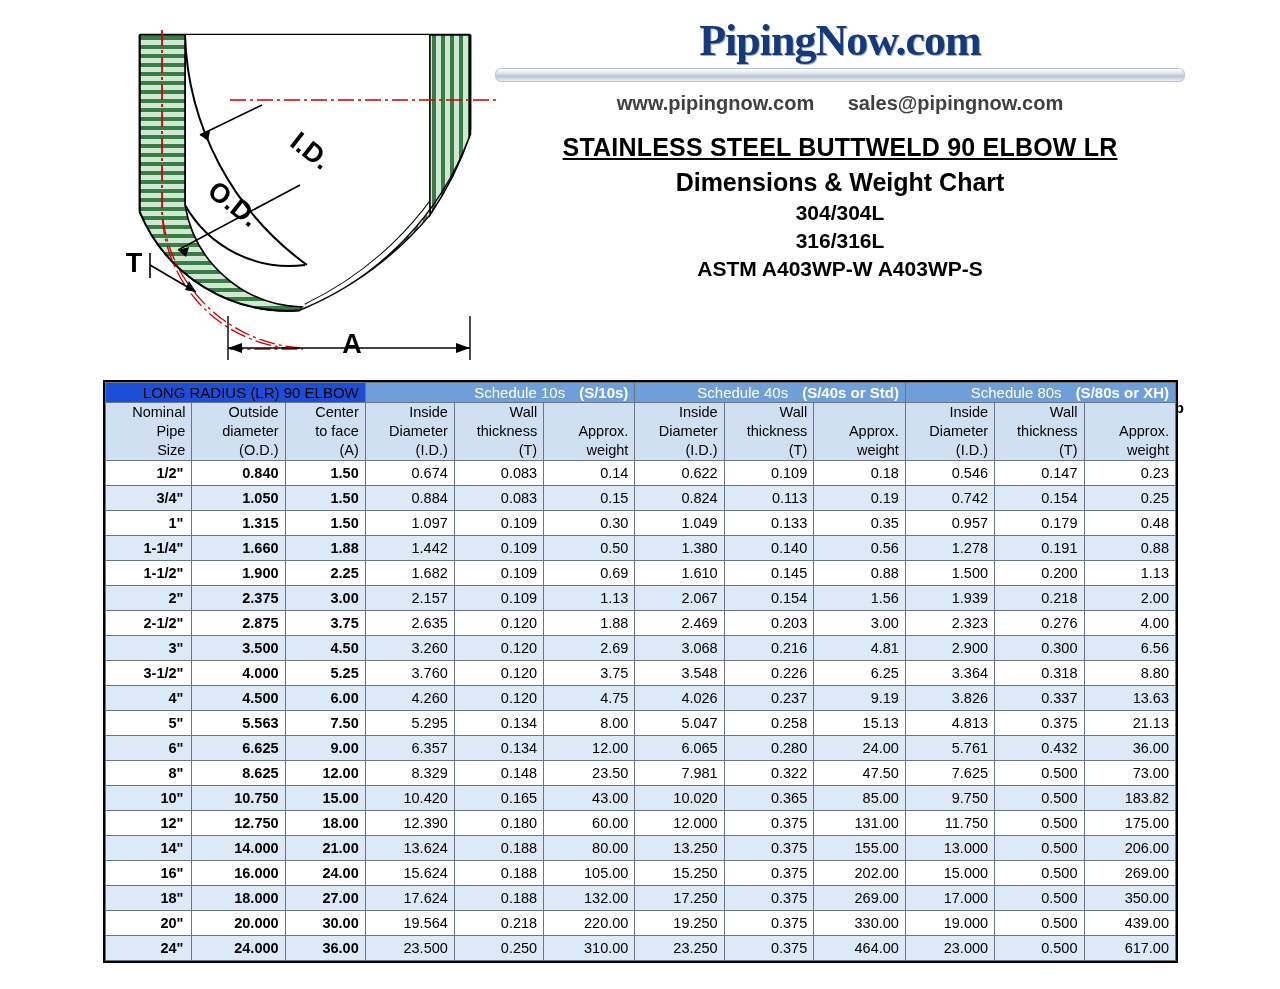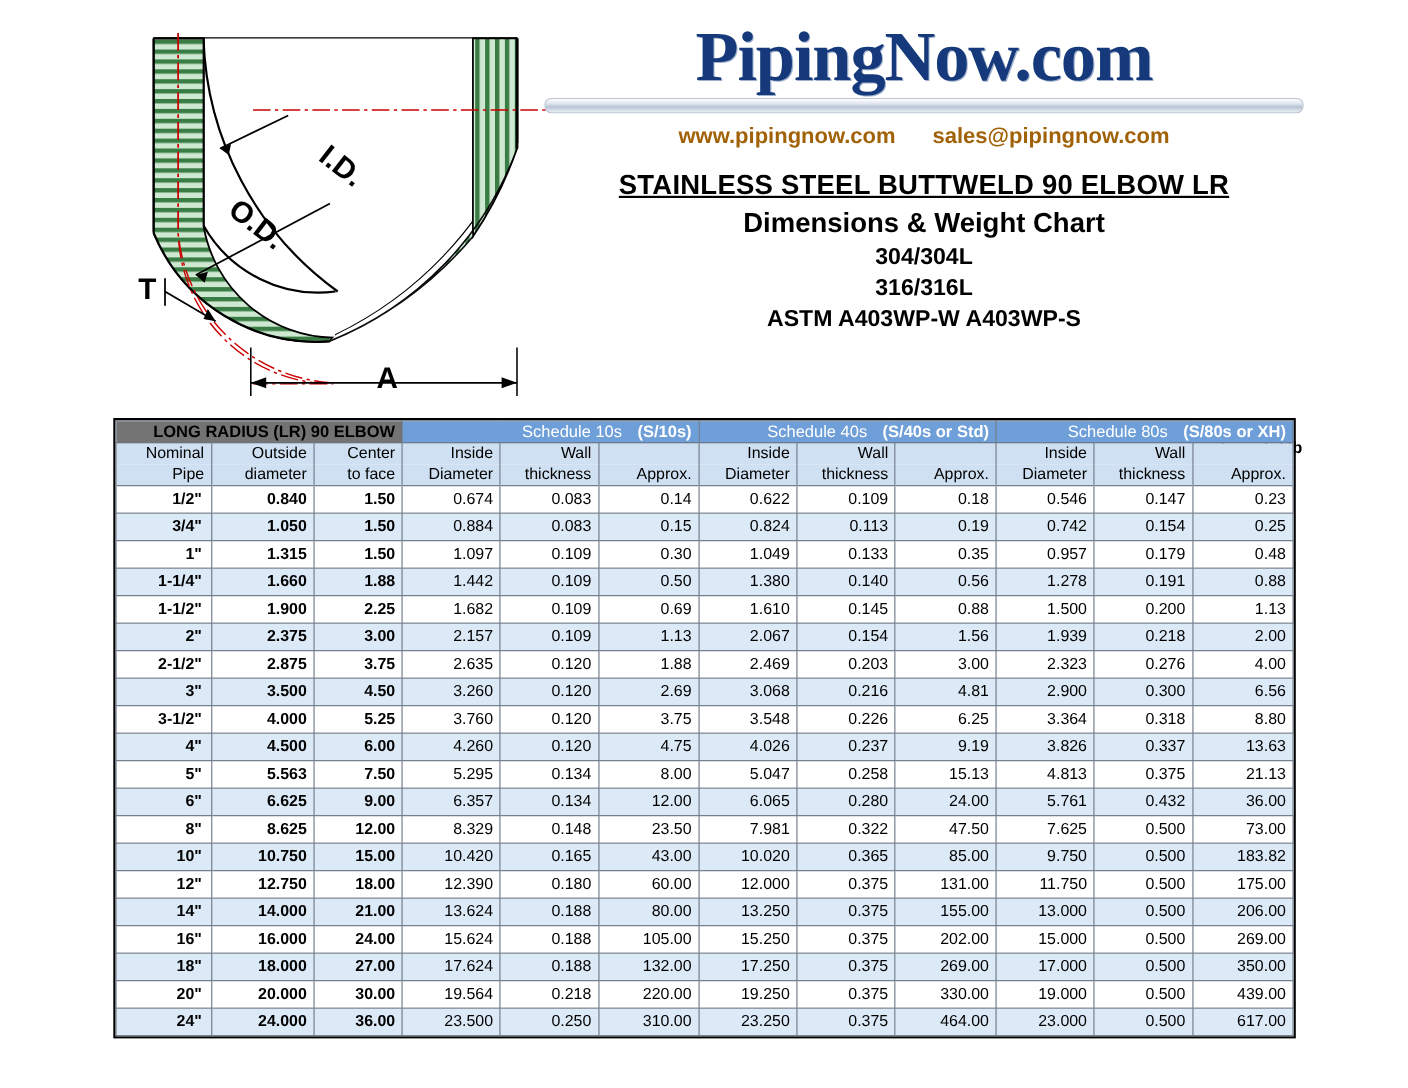--- a/index.html
+++ b/index.html
@@ -35,21 +35,21 @@
   
   .brandwrap {
     position: absolute;
     left: 495px;
     top: 18px;
     width: 690px;
   }
   .brand {
     font-family: "Liberation Serif", serif;
     font-weight: bold;
-    font-size: 64px;
+    font-size: 44px;
     line-height: 1.05;
     color: #15397a;
     letter-spacing: -1px;
     text-align: center;
     text-shadow: 1px 1px 0 #9fb0cd;
   }
   .rule {
     margin-top: 4px;
     height: 12px;
     border-radius: 6px;
@@ -57,21 +57,21 @@
     border: 1px solid #b9c3d2;
   }
   .links {
     margin-top: 10px;
     text-align: center;
     font-size: 20px;
     font-weight: bold;
     color: #1a3fa0;
   }
   .links a {
-    color: #a16207;
+    color: #404040;
     text-decoration: none;
     margin: 0 14px;
   }
   .titleblock {
     margin-top: 18px;
     text-align: center;
   }
   .title-1 {
     font-size: 25px;
     font-weight: bold;
@@ -122,23 +122,22 @@
   .grouphdr th {
     background: #6f9fd8;
     color: #ffffff;
     font-weight: bold;
     text-align: center;
     font-size: 15px;
     padding: 3px 4px;
     border: 1px solid #44618a;
   }
   .grouphdr th.first {
-    background: #737373;
+    background: #1d4ed8;
     color: #000;
-    font-weight: bold;
   }
   .grouphdr .sch { }
   .grouphdr .sub {
     font-weight: bold;
     padding-left: 14px;
   }
   
   .colhdr td {
     background: #cfe0f2;
     font-weight: bold;
@@ -324,20 +323,34 @@
         <td class="nb-top nb-bot">Diameter</td>
         <td class="nb-top nb-bot">thickness</td>
         <td class="nb-top nb-bot">Approx.</td>
         <td class="nb-top nb-bot">Diameter</td>
         <td class="nb-top nb-bot">thickness</td>
         <td class="nb-top nb-bot">Approx.</td>
         <td class="nb-top nb-bot">Diameter</td>
         <td class="nb-top nb-bot">thickness</td>
         <td class="nb-top nb-bot">Approx.</td>
       </tr>
+      <tr class="colhdr">
+        <td class="nb-top">Size</td>
+        <td class="nb-top">(O.D.)</td>
+        <td class="nb-top">(A)</td>
+        <td class="nb-top">(I.D.)</td>
+        <td class="nb-top">(T)</td>
+        <td class="nb-top">weight</td>
+        <td class="nb-top">(I.D.)</td>
+        <td class="nb-top">(T)</td>
+        <td class="nb-top">weight</td>
+        <td class="nb-top">(I.D.)</td>
+        <td class="nb-top">(T)</td>
+        <td class="nb-top">weight</td>
+      </tr>
     </thead>
     <tbody id="tbody">
         <tr>
           <td class="c1">1/2"</td>
           <td class="c2">0.840</td>
           <td class="c3">1.50</td>
           <td class="sep-left">0.674</td>
           <td>0.083</td>
           <td>0.14</td>
           <td class="sep-left">0.622</td>

